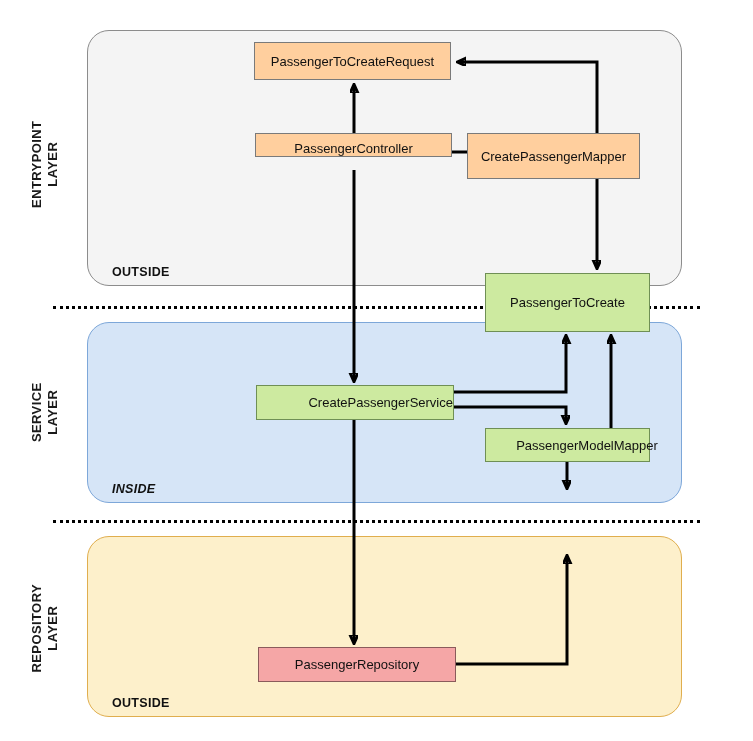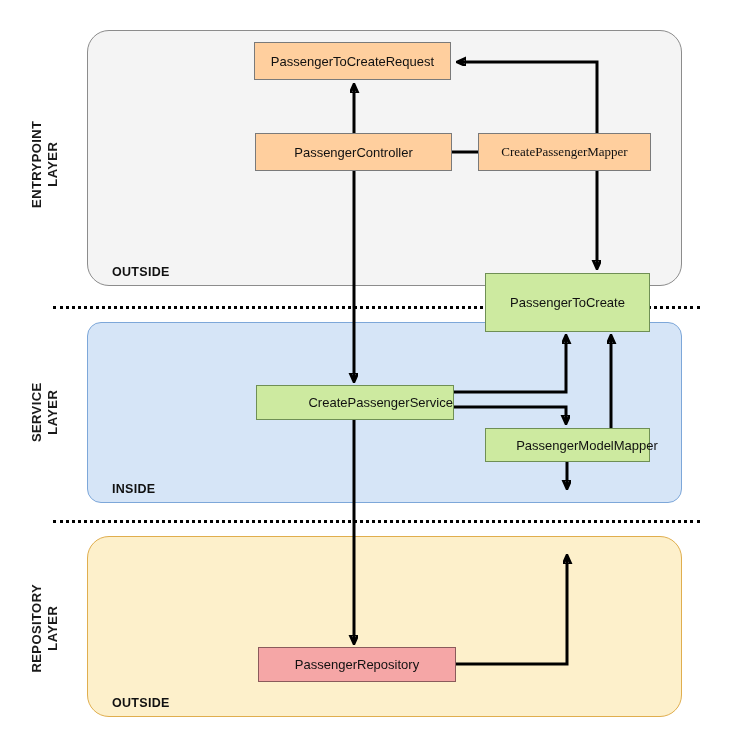--- a/index.html
+++ b/index.html
@@ -21,21 +21,21 @@
   .panel{position:absolute;box-sizing:border-box;}
   .panel .inout{
     position:absolute;
     left:14px;bottom:6px;
     font-size:12.5px;font-weight:bold;color:#111;
     letter-spacing:.3px;
     margin-left:10px;
   }
 
   .panel-entrypoint{background:#f4f4f4;border:1.3px solid #8c8c8c;border-radius:22px;}
-  .panel-service{background:#d6e5f7;border:1.3px solid #7da7d9;border-radius:14px;}
+  .panel-service{background:#d6e5f7;border:1.3px solid #7da7d9;border-radius:22px;font-style:italic;}
   .panel-repository{background:#fdf0cb;border:1.3px solid #e0ae4e;border-radius:22px;}
 
   .divider{position:absolute;height:0;border-top:3px dotted #000;}
 
   .node{
     position:absolute;box-sizing:border-box;
     border:1.4px solid #666666;
     display:flex;align-items:center;justify-content:center;
     font-size:13px;color:#111111;
     text-align:center;
@@ -110,25 +110,25 @@
 
     <path d="M354,419 L354,642" marker-end="url(#ah)"></path>
 
     <path d="M456,664 L567,664 L567,557" marker-end="url(#ah)"></path>
   </svg>
 
   <div class="node orange" style="left:254px;top:42px;width:197px;height:38px;">
     <span>PassengerToCreateRequest</span>
   </div>
 
-  <div class="node orange" style="left:255px;top:133px;width:197px;height:38px;">
+  <div class="node orange" style="left:255px;top:133px;width:197px;height:24px;align-items:flex-end;">
     <span>PassengerController</span>
   </div>
 
-  <div class="node orange" style="left:478px;top:133px;width:173px;height:38px;font-family:Liberation Serif, serif;">
+  <div class="node orange" style="left:467px;top:133px;width:173px;height:46px;">
     <span>CreatePassengerMapper</span>
   </div>
 
   <div class="node green" style="left:485px;top:273px;width:165px;height:59px;">
     <span>PassengerToCreate</span>
   </div>
 
   <div class="node green" style="left:256px;top:385px;width:198px;height:35px;justify-content:flex-end;">
     <span>CreatePassengerService</span>
   </div>

